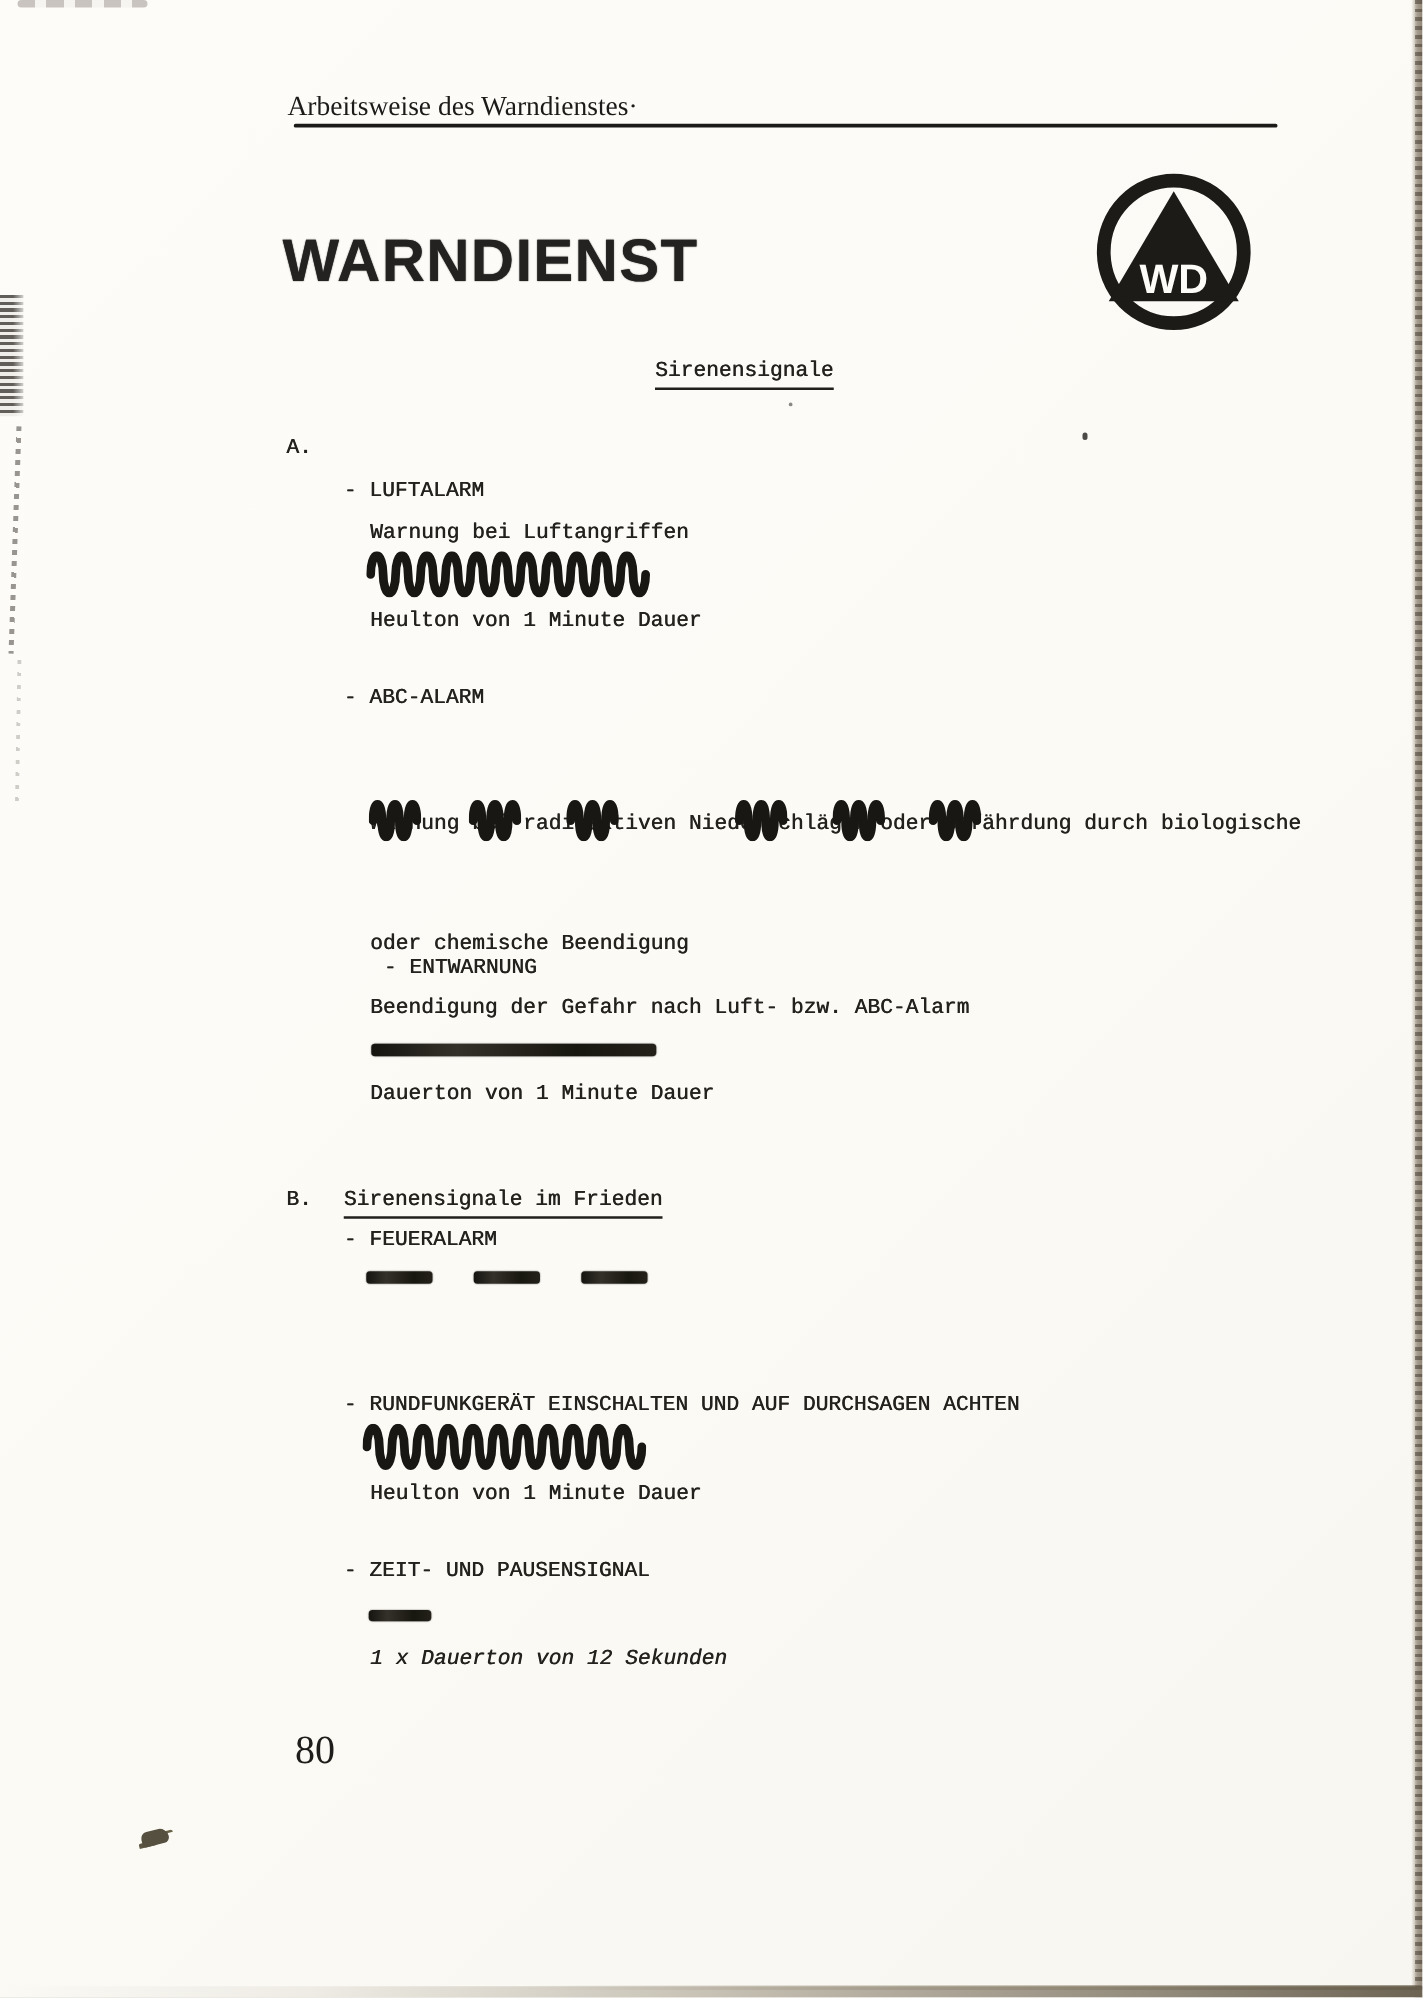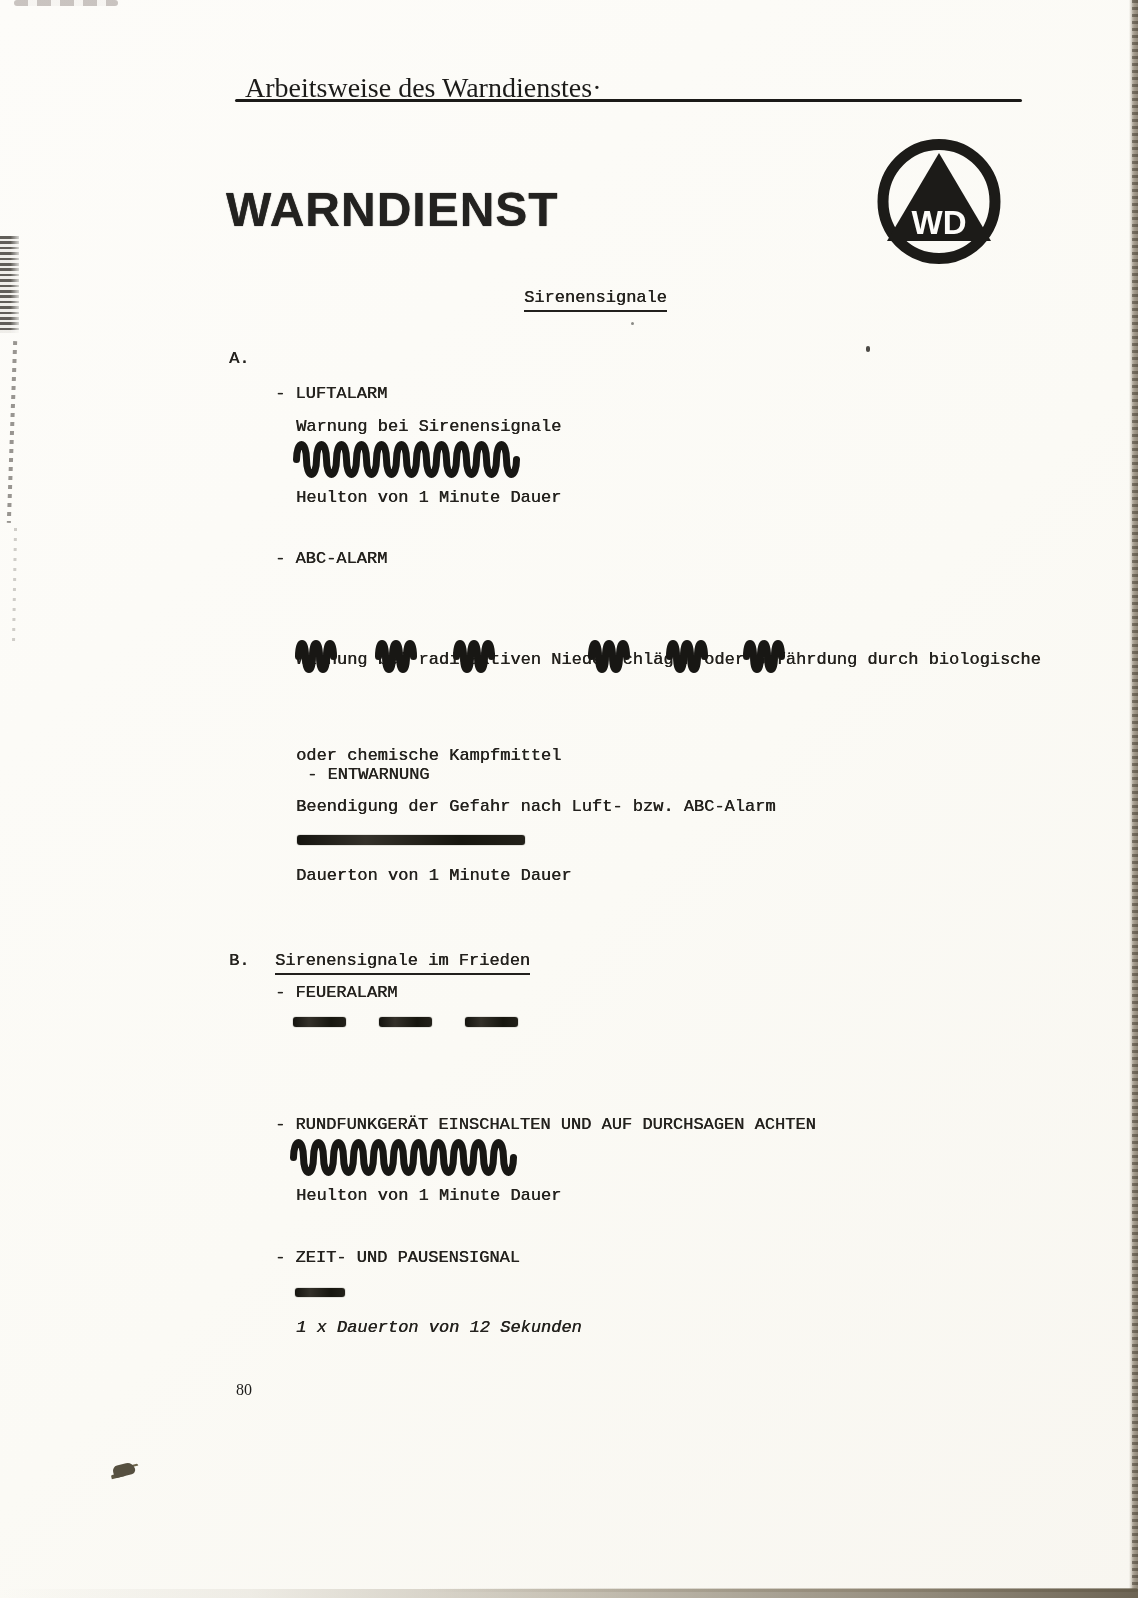--- a/index.html
+++ b/index.html
@@ -6,21 +6,21 @@
   .paper{
     position:relative; width:1138px; height:1598px; margin:0 auto;
     background:linear-gradient(135deg,#fdfcf9 0%,#fbfaf5 55%,#f8f6f0 100%);
     overflow:hidden;
     font-family:"Liberation Mono","DejaVu Sans Mono",monospace;
     color:#24221e;
   }
   .abs{position:absolute;}
   .mono{font-size:17px; letter-spacing:0; white-space:pre; text-shadow:0.4px 0 0 currentColor;}
   .serif{font-family:"Liberation Serif","DejaVu Serif",serif;}
-  .header-title{left:245px; top:72px; font-size:28px; color:#1c1b19;}
+  .header-title{left:230px; top:72px; font-size:22px; color:#1c1b19;}
   .header-rule{left:235px; top:99px; width:787px; height:3px; background:#1b1a18; border-radius:2px;}
   .doc-title{
     left:226px; top:182px; font-family:"Liberation Sans","DejaVu Sans",sans-serif;
     font-weight:800; font-size:48px; letter-spacing:1px; color:#232220;
     text-shadow:0 0 1px #232220;
   }
   .logo{left:876px; top:138px; width:126px; height:127px;}
   .subtitle{left:524px; top:288px; border-bottom:2px solid #22201d; padding-bottom:3px;}
   .sec-label{font-size:17px;}
   .sec-heading{border-bottom:2px solid #22201d; padding-bottom:3px;}
@@ -82,30 +82,30 @@
       <text x="63" y="96" text-anchor="middle" fill="#fdfcf9" font-family="Liberation Sans, DejaVu Sans, sans-serif" font-weight="800" font-size="33">WD</text>
     </svg>
   </div>
   <div class="abs doc-title">WARNDIENST</div>
 
   <div class="abs mono subtitle">Sirenensignale</div>
 
   <div class="abs mono sec-label" style="left:229px; top:349px;">A.</div>
 
   <div class="abs mono" style="left:275px; top:384px;">- LUFTALARM</div>
-  <div class="abs mono" style="left:296px; top:417px;">Warnung bei Sirenensignale</div>
+  <div class="abs mono" style="left:296px; top:417px;">Warnung bei Luftangriffen</div>
   <div class="abs" style="left:293px; top:441px;"><svg width="227" height="37">
         <path d="M 3.5 18.5 A 5 15 0 0 1 13.5 18.5 A 5 15 0 0 0 23.5 18.5 A 5 15 0 0 1 33.5 18.5 A 5 15 0 0 0 43.5 18.5 A 5 15 0 0 1 53.5 18.5 A 5 15 0 0 0 63.5 18.5 A 5 15 0 0 1 73.5 18.5 A 5 15 0 0 0 83.5 18.5 A 5 15 0 0 1 93.5 18.5 A 5 15 0 0 0 103.5 18.5 A 5 15 0 0 1 113.5 18.5 A 5 15 0 0 0 123.5 18.5 A 5 15 0 0 1 133.5 18.5 A 5 15 0 0 0 143.5 18.5 A 5 15 0 0 1 153.5 18.5 A 5 15 0 0 0 163.5 18.5 A 5 15 0 0 1 173.5 18.5 A 5 15 0 0 0 183.5 18.5 A 5 15 0 0 1 193.5 18.5 A 5 15 0 0 0 203.5 18.5 A 5 15 0 0 1 213.5 18.5 A 5 15 0 0 0 223.5 18.5" fill="none" stroke="#181714" stroke-width="7" stroke-linecap="round"></path>
       </svg></div>
   <div class="abs mono" style="left:296px; top:488px;">Heulton von 1 Minute Dauer</div>
 
   <div class="abs mono" style="left:275px; top:549px;">- ABC-ALARM</div>
   <div class="abs mono" style="left:296px; top:580px; line-height:32px;">
     <div>Warnung bei radioaktiven Niederschlägen oder Gefährdung durch biologische</div>
-    <div>oder chemische Kampfmittel</div>
+    <div>oder chemische Beendigung</div>
   </div>
   <div class="abs" style="left: 295px; top: 640px; width: 500px; height: 42px; position: absolute;">
       <span style="position: absolute; left: 0px; top: 0px;"><svg width="42" height="33">
           <path d="M 3.5 16.5 A 3.5 13 0 0 1 10.5 16.5 A 3.5 13 0 0 0 17.5 16.5 A 3.5 13 0 0 1 24.5 16.5 A 3.5 13 0 0 0 31.5 16.5 A 3.5 13 0 0 1 38.5 16.5" fill="none" stroke="#181714" stroke-width="7" stroke-linecap="round"></path>
         </svg></span>
       <span style="position: absolute; left: 80px; top: 0px;"><svg width="42" height="33">
           <path d="M 3.5 16.5 A 3.5 13 0 0 1 10.5 16.5 A 3.5 13 0 0 0 17.5 16.5 A 3.5 13 0 0 1 24.5 16.5 A 3.5 13 0 0 0 31.5 16.5 A 3.5 13 0 0 1 38.5 16.5" fill="none" stroke="#181714" stroke-width="7" stroke-linecap="round"></path>
         </svg></span>
       <span style="position: absolute; left: 158px; top: 0px;"><svg width="42" height="33">
           <path d="M 3.5 16.5 A 3.5 13 0 0 1 10.5 16.5 A 3.5 13 0 0 0 17.5 16.5 A 3.5 13 0 0 1 24.5 16.5 A 3.5 13 0 0 0 31.5 16.5 A 3.5 13 0 0 1 38.5 16.5" fill="none" stroke="#181714" stroke-width="7" stroke-linecap="round"></path>
@@ -135,15 +135,15 @@
   <div class="abs mono" style="left:275px; top:1115px;">- RUNDFUNKGERÄT EINSCHALTEN UND AUF DURCHSAGEN ACHTEN</div>
   <div class="abs" style="left:290px; top:1139px;"><svg width="227" height="37">
         <path d="M 3.5 18.5 A 5 15 0 0 1 13.5 18.5 A 5 15 0 0 0 23.5 18.5 A 5 15 0 0 1 33.5 18.5 A 5 15 0 0 0 43.5 18.5 A 5 15 0 0 1 53.5 18.5 A 5 15 0 0 0 63.5 18.5 A 5 15 0 0 1 73.5 18.5 A 5 15 0 0 0 83.5 18.5 A 5 15 0 0 1 93.5 18.5 A 5 15 0 0 0 103.5 18.5 A 5 15 0 0 1 113.5 18.5 A 5 15 0 0 0 123.5 18.5 A 5 15 0 0 1 133.5 18.5 A 5 15 0 0 0 143.5 18.5 A 5 15 0 0 1 153.5 18.5 A 5 15 0 0 0 163.5 18.5 A 5 15 0 0 1 173.5 18.5 A 5 15 0 0 0 183.5 18.5 A 5 15 0 0 1 193.5 18.5 A 5 15 0 0 0 203.5 18.5 A 5 15 0 0 1 213.5 18.5 A 5 15 0 0 0 223.5 18.5" fill="none" stroke="#181714" stroke-width="7" stroke-linecap="round"></path>
       </svg></div>
   <div class="abs mono" style="left:296px; top:1186px;">Heulton von 1 Minute Dauer</div>
 
   <div class="abs mono" style="left:275px; top:1248px;">- ZEIT- UND PAUSENSIGNAL</div>
   <div class="abs bars" style="left:295px; top:1288px;"><span class="sig-bar" style="width: 50px; height: 9px;"></span></div>
   <div class="abs mono" style="left:296px; top:1318px;font-style:italic;">1 x Dauerton von 12 Sekunden</div>
 
-  <div class="abs serif" style="left:236px; top:1381px; font-size:16px; color:#1e1d1b;">80</div>
+  <div class="abs serif" style="left:236px; top:1381px; font-size:32px; color:#1e1d1b;">80</div>
 
 </div>
 
 </body></html>

